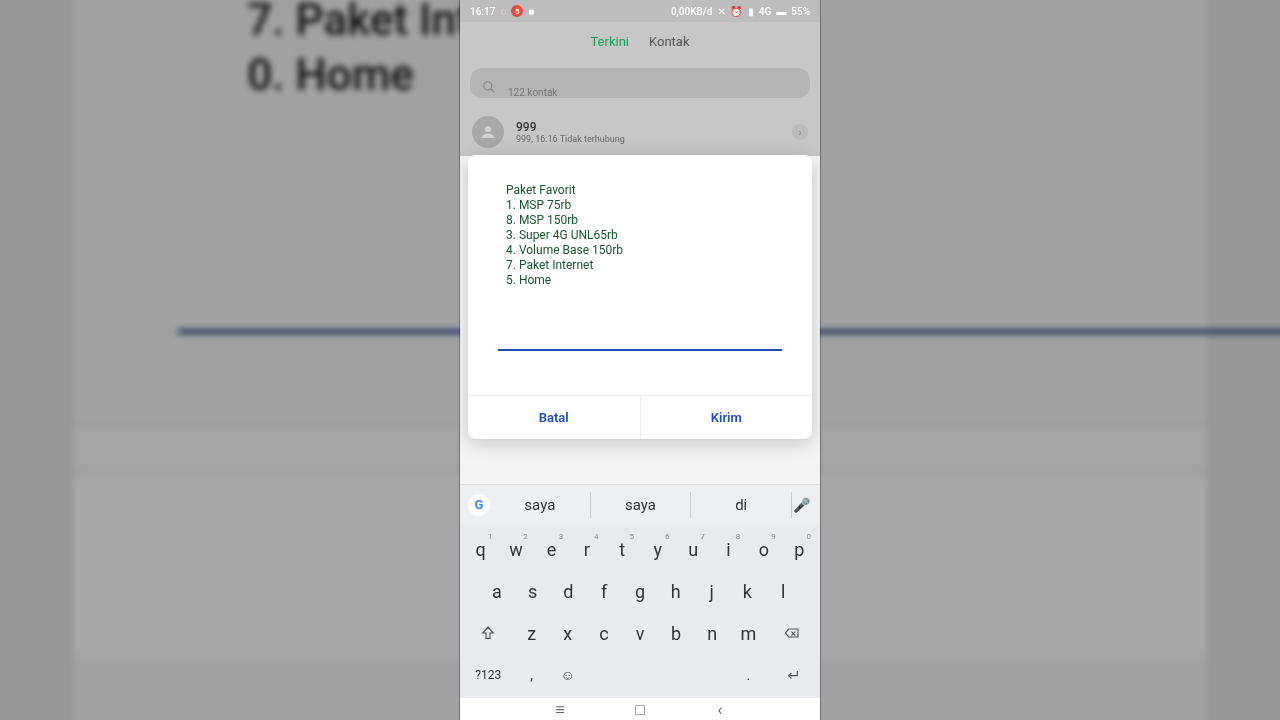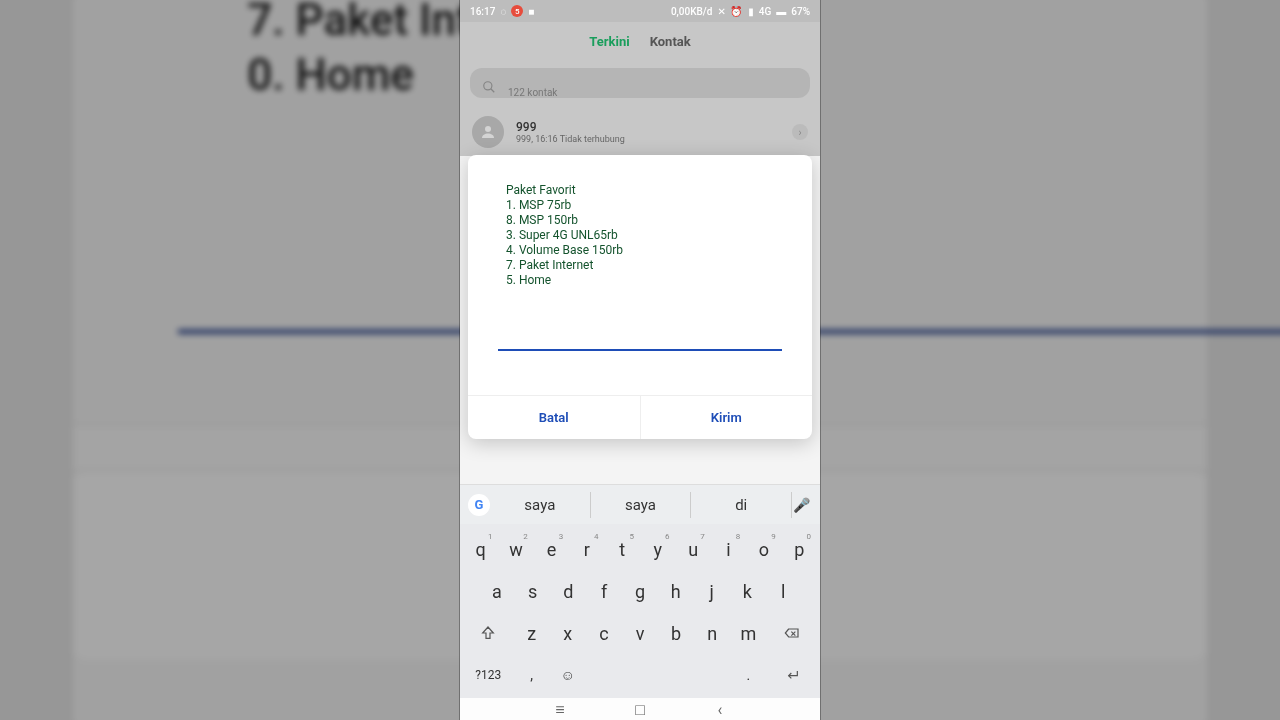--- a/index.html
+++ b/index.html
@@ -86,21 +86,20 @@
   }
   .status-left, .status-right { display: flex; align-items: center; gap: 5px; }
   .status-dot { width: 12px; height: 12px; border-radius: 50%; background: #e74c3c; display: inline-flex; align-items: center; justify-content: center; font-size: 8px; }
   .tabs {
     height: 38px;
     background: #c7c7c7;
     display: flex;
     align-items: center;
     justify-content: center;
     gap: 20px;
-    font-weight: bold;
   }
   .tab { font-size: 13px; color: #555; }
   .tab.active { color: #1a9e5c; }
   .search-wrap {
     padding: 8px 10px 10px;
     background: #c7c7c7;
   }
   .search {
     height: 30px;
     background: #b5b5b5;
@@ -248,21 +247,21 @@
       <span class="status-dot">5</span>
       <span>■</span>
     </div>
     <div class="status-right">
       <span>0,00KB/d</span>
       <span>✕</span>
       <span>⏰</span>
       <span>▮</span>
       <span>4G</span>
       <span>▬</span>
-      <span>67%</span>
+      <span>55%</span>
     </div>
   </div>
 
   <div class="tabs">
     <div class="tab active">Terkini</div>
     <div class="tab">Kontak</div>
   </div>
 
   <div class="search-wrap">
     <div class="search">

